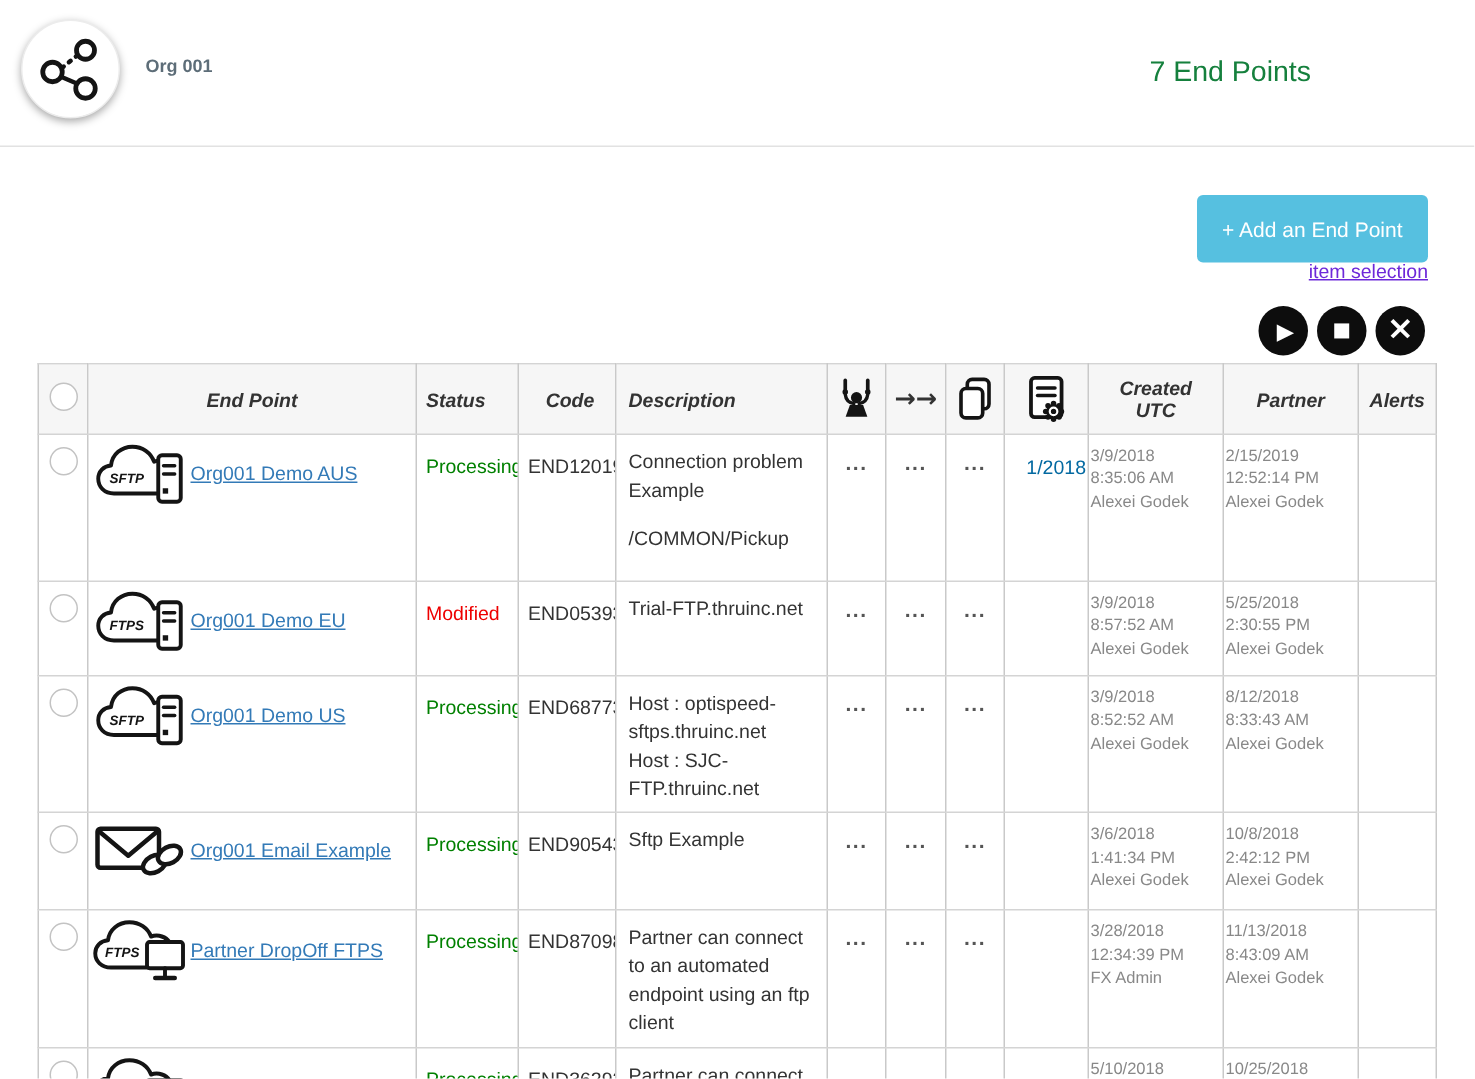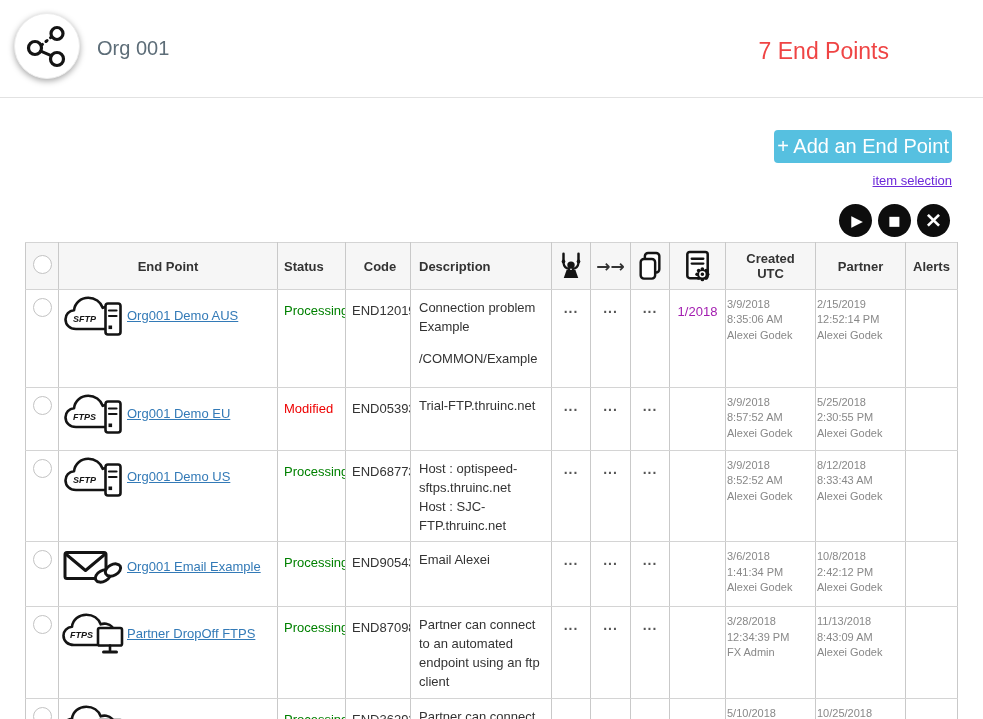--- a/index.html
+++ b/index.html
@@ -3,62 +3,62 @@
 <meta charset="utf-8">
 <style>
   html,body{margin:0;padding:0;background:#fff;}
   body{width:983px;height:719px;position:relative;font-family:"Liberation Sans","DejaVu Sans",sans-serif;color:#333;}
 
   
   .page-header{position:relative;height:97px;border-bottom:1px solid #e2e2e2;}
   .logo-circle{position:absolute;left:14px;top:13px;width:64px;height:64px;border-radius:50%;
     background:#fff;border:1px solid #ececec;box-shadow:0 2px 6px rgba(0,0,0,.35);
     display:flex;align-items:center;justify-content:center;}
-  .org-name{position:absolute;left:97px;top:37px;font-size:20px;color:#5d6d78;}
-  .ep-count{position:absolute;right:94px;top:38px;font-size:23px;color:#ef4444;}
+  .org-name{position:absolute;left:97px;top:37px;font-size:12px;color:#5d6d78;font-weight:bold;}
+  .ep-count{position:absolute;right:109px;top:38px;font-size:19px;color:#15803d;}
 
   
-  .add-btn{position:absolute;right:31px;top:130px;height:33px;padding:0 3px;border:none;
-    background:#56c0e0;color:#fff;font-size:20px;border-radius:4px;cursor:pointer;
+  .add-btn{position:absolute;right:31px;top:130px;height:45px;padding:0 17px;border:none;
+    background:#56c0e0;color:#fff;font-size:14px;border-radius:4px;cursor:pointer;
     font-family:"Liberation Sans",sans-serif;}
   .item-sel{position:absolute;right:31px;top:173px;font-size:13px;color:#6d28d9;
     text-decoration:underline;cursor:pointer;}
   .controls{position:absolute;right:33px;top:204px;display:flex;gap:6px;}
   .rbtn{width:33px;height:33px;border-radius:50%;background:#0d0d0d;color:#fff;border:none;
     display:flex;align-items:center;justify-content:center;cursor:pointer;padding:0;
     font-family:"DejaVu Sans",sans-serif;}
   .rbtn .glyph-play{font-size:15px;margin-left:3px;}
   .rbtn .glyph-stop{font-size:13px;margin-top:-1px;}
   .rbtn .glyph-close{font-size:22px;font-weight:bold;margin-top:-3px;}
 
   
   table.ep-table{position:absolute;left:25px;top:242px;width:932px;border-collapse:collapse;
     table-layout:fixed;font-size:13px;}
   .ep-table th,.ep-table td{border-left:1px solid #c9c9c9;border-right:1px solid #c9c9c9;
     border-top:1px solid #d4d4d4;border-bottom:1px solid #d4d4d4;overflow:hidden;}
   .ep-table thead th{background:#f6f6f6;font-weight:bold;color:#333;height:42px;
-    text-align:center;vertical-align:middle;padding:2px;}
+    text-align:center;vertical-align:middle;padding:2px;font-style:italic;}
   .ep-table td{vertical-align:top;background:#fff;}
 
   .c-sel{text-align:center;padding-top:8px;}
   .radio{display:inline-block;width:17px;height:17px;border:1px solid #c3c3c3;border-radius:50%;
     background:#fff;cursor:pointer;}
   .c-ep{padding:2px 4px 2px 0;}
   .ep-cell{display:flex;align-items:center;}
   .ep-icon{flex:0 0 68px;display:flex;justify-content:center;}
   .ep-link{color:#337ab7;text-decoration:underline;cursor:pointer;}
   .c-status{padding:13px 4px 4px 6px;}
   .st-processing{color:#008000;}
   .st-stopped{color:#ee0000;}
   .c-code{padding:13px 2px 4px 6px;}
   .c-desc{padding:9px 4px 6px 8px;line-height:1.45;}
   .desc-gap{margin-top:13px;}
   .c-dots{text-align:center;padding-top:10px;color:#555;font-weight:bold;letter-spacing:1px;
     font-size:14px;cursor:pointer;}
-  .c-cert{text-align:center;padding-top:14px;color:#a21caf;}
+  .c-cert{text-align:right;padding-top:14px;color:#0369a1;}
   .c-date{text-align:left;padding-top:7px;font-size:11px;color:#888;line-height:1.4;}
   .c-alerts{text-align:center;}
 
   tr.r0 td{height:80px;} tr.r1 td{height:45px;} tr.r2 td{height:58px;} tr.r3 td{height:47px;}
   tr.r4 td{height:63px;} tr.r5 td{height:62px;}
 
   svg{display:block;}
   .icn{stroke:#141414;fill:none;stroke-linecap:round;stroke-linejoin:round;}
   .icn-fill{fill:#141414;stroke:none;}
   .icn-white{fill:#fff;stroke:#141414;stroke-linecap:round;stroke-linejoin:round;}
@@ -182,21 +182,21 @@
             <rect class="icn-fill" x="46.5" y="33.5" width="3.6" height="3.6"></rect>
           </svg>
         </span>
         <a class="ep-link">Org001 Demo AUS</a>
       </div>
         </td>
       <td class="c-status st-processing">Processing</td>
       <td class="c-code">END120190</td>
       <td class="c-desc">
         <div>Connection problem Example</div>
-        <div class="desc-gap">/COMMON/Example</div>
+        <div class="desc-gap">/COMMON/Pickup</div>
       </td>
       <td class="c-dots">...</td>
       <td class="c-dots">...</td>
       <td class="c-dots">...</td>
       <td class="c-cert">1/2018</td>
       <td class="c-date">
         <div>3/9/2018</div>
           <div>8:35:06 AM</div>
           <div>Alexei Godek</div>
       </td>
@@ -298,21 +298,21 @@
             <ellipse class="icn-white" cx="41" cy="32" rx="8.2" ry="5.4" stroke-width="3" transform="rotate(-28 41 32)"></ellipse>
             <ellipse class="icn-white" cx="51" cy="26" rx="8.2" ry="5.4" stroke-width="3" transform="rotate(-28 51 26)"></ellipse>
           </svg>
         </span>
         <a class="ep-link">Org001 Email Example</a>
       </div>
         </td>
       <td class="c-status st-processing">Processing</td>
       <td class="c-code">END905433</td>
       <td class="c-desc">
-        <div>Email Alexei</div>
+        <div>Sftp Example</div>
       </td>
       <td class="c-dots">...</td>
       <td class="c-dots">...</td>
       <td class="c-dots">...</td>
       <td class="c-cert"></td>
       <td class="c-date">
         <div>3/6/2018</div>
           <div>1:41:34 PM</div>
           <div>Alexei Godek</div>
       </td>

